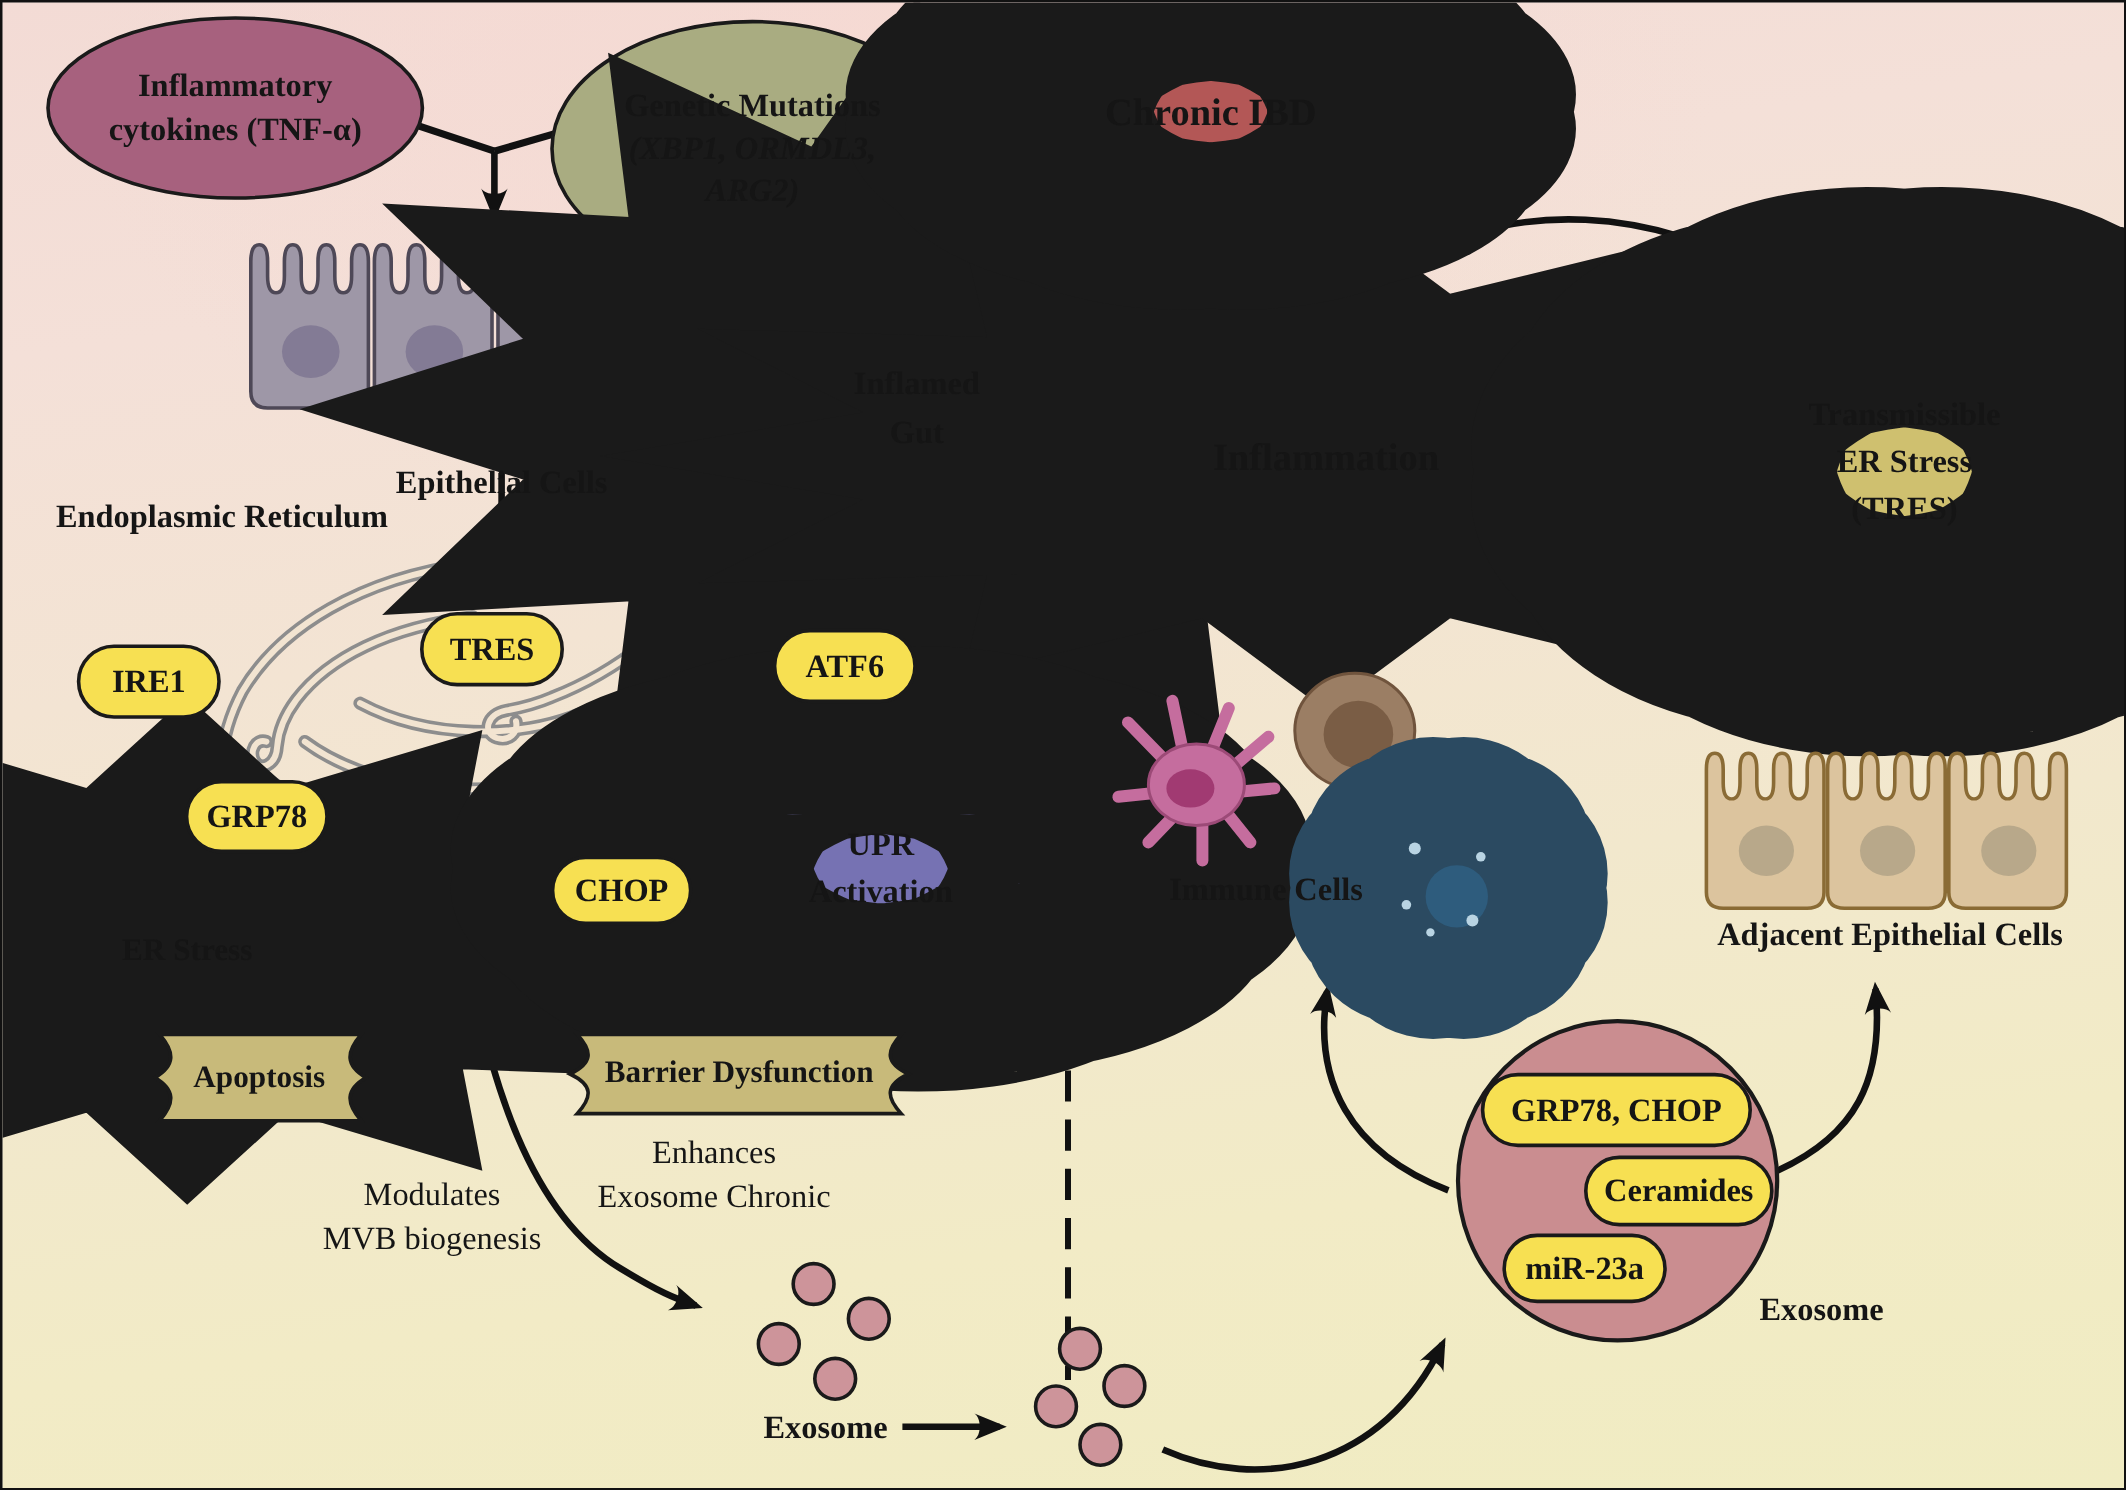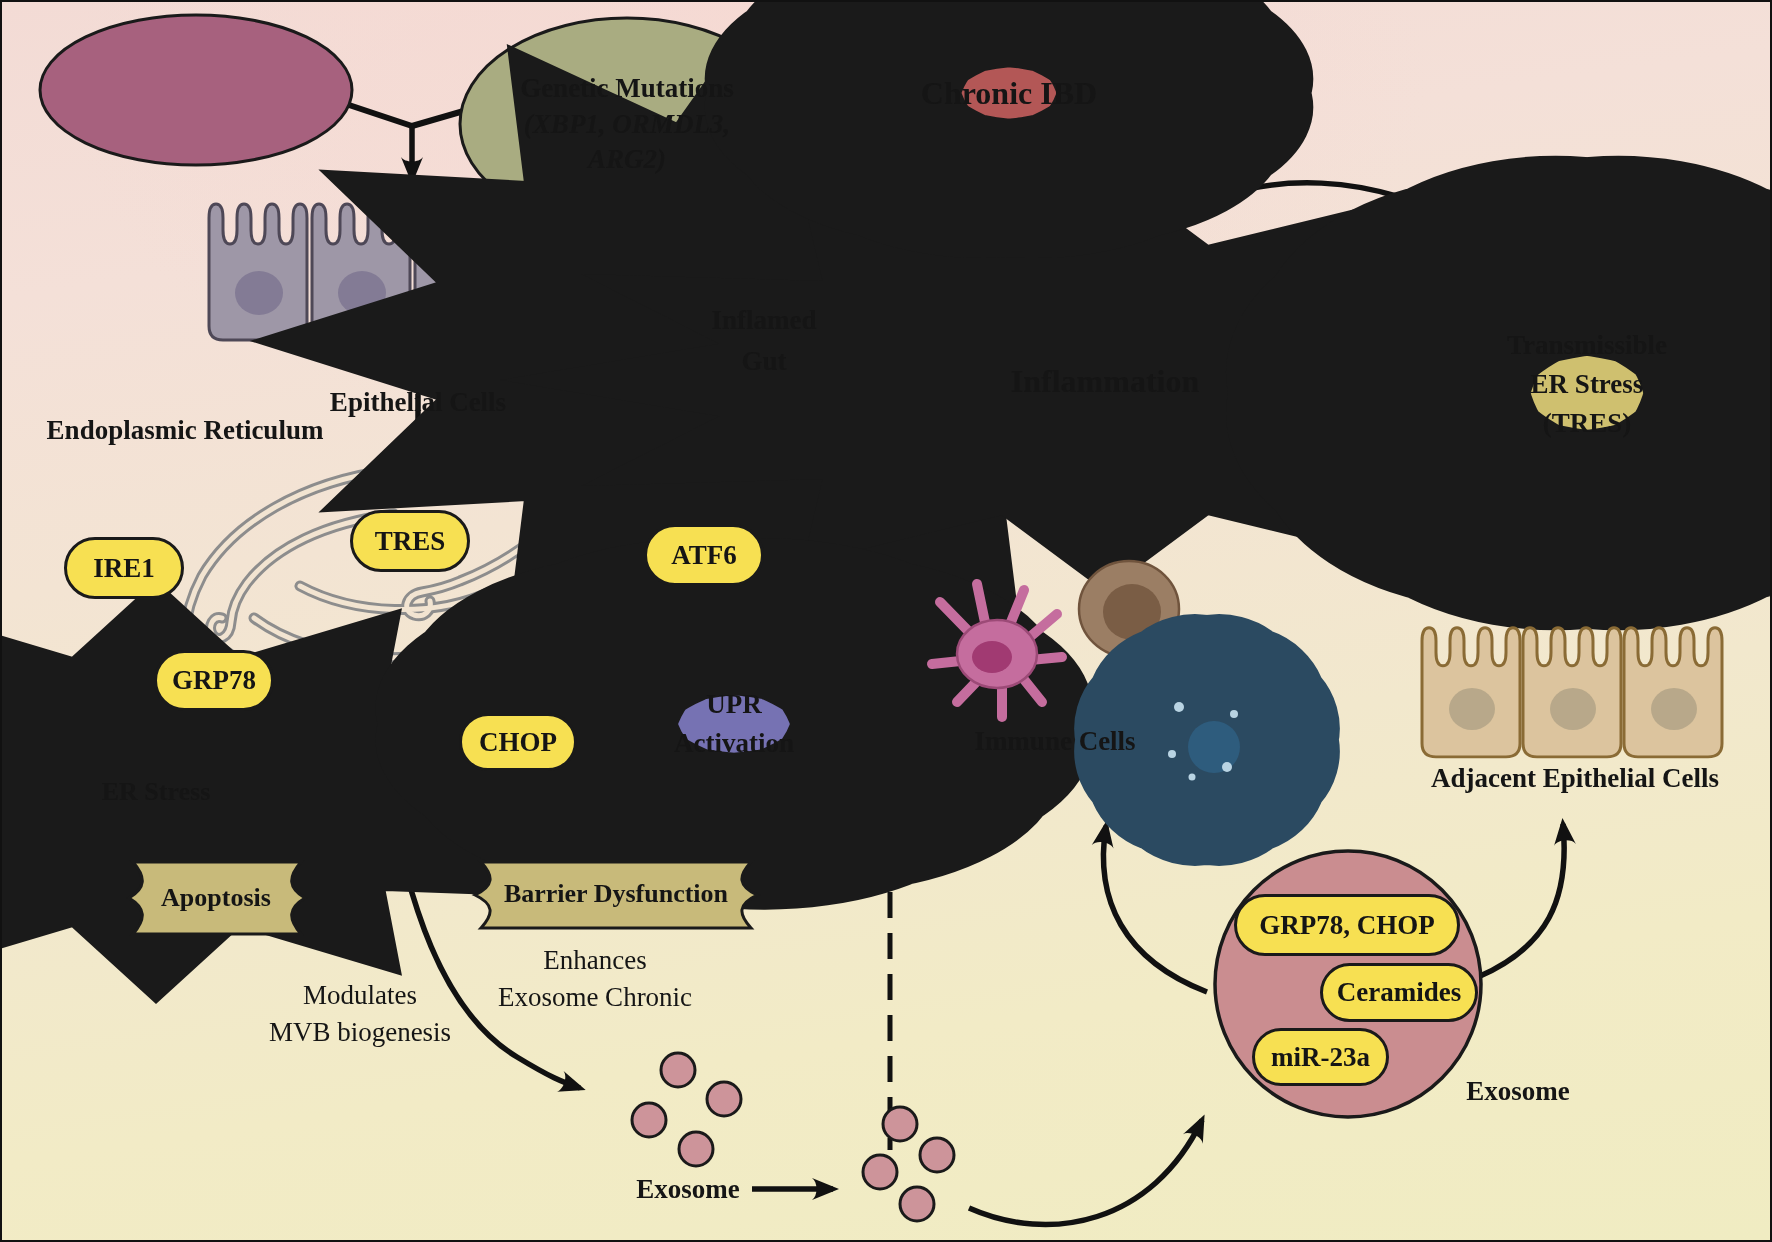--- a/index.html
+++ b/index.html
@@ -178,20 +178,24 @@
     <g>
       <use href="#epi-cell" transform="translate(1418,620) scale(1,0.95)" fill="#dcc49e" stroke="#8a6b35" stroke-width="3"></use>
       <use href="#epi-cell" transform="translate(1519,620) scale(1,0.95)" fill="#dcc49e" stroke="#8a6b35" stroke-width="3"></use>
       <use href="#epi-cell" transform="translate(1620,620) scale(1,0.95)" fill="#dcc49e" stroke="#8a6b35" stroke-width="3"></use>
       <ellipse cx="1470" cy="707" rx="23" ry="21" fill="#b8a88a"></ellipse>
       <ellipse cx="1571" cy="707" rx="23" ry="21" fill="#b8a88a"></ellipse>
       <ellipse cx="1672" cy="707" rx="23" ry="21" fill="#b8a88a"></ellipse>
     </g>
   </svg>
 
+  <div class="lbl" style="left:194px;top:88px;">
+    <span>Inflammatory</span>
+    <span>cytokines (TNF-α)</span>
+  </div>
 
   <div class="lbl" style="left:625px;top:122px;">
     <span>Genetic Mutations</span>
     <span class="it">(XBP1, ORMDL3,</span>
     <span class="it">ARG2)</span>
   </div>
 
   <div class="lbl" style="left:416px;top:362px;margin-top:39px;">Epithelial Cells</div>
 
   <div class="lbl" style="left:183px;top:429px;">Endoplasmic Reticulum</div>

